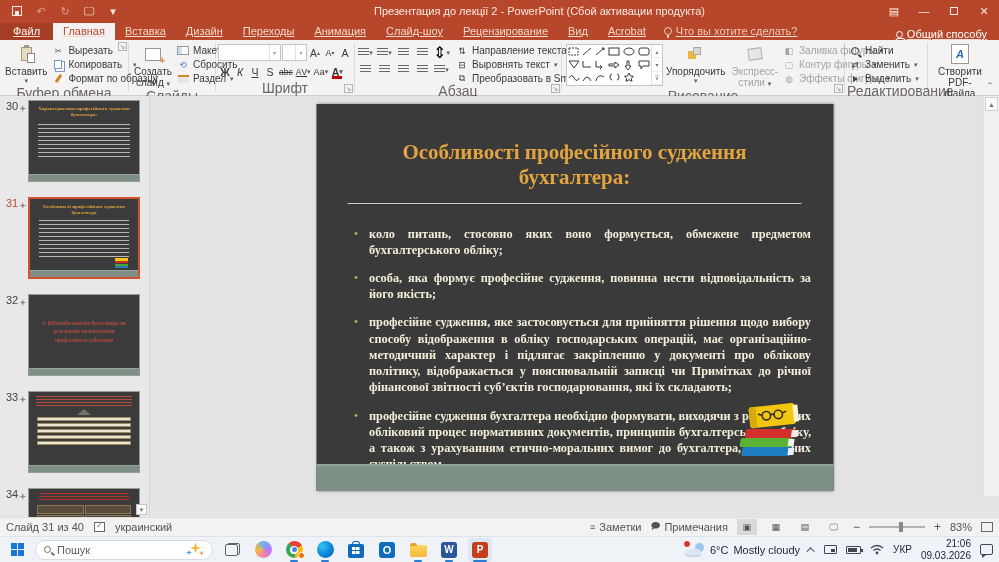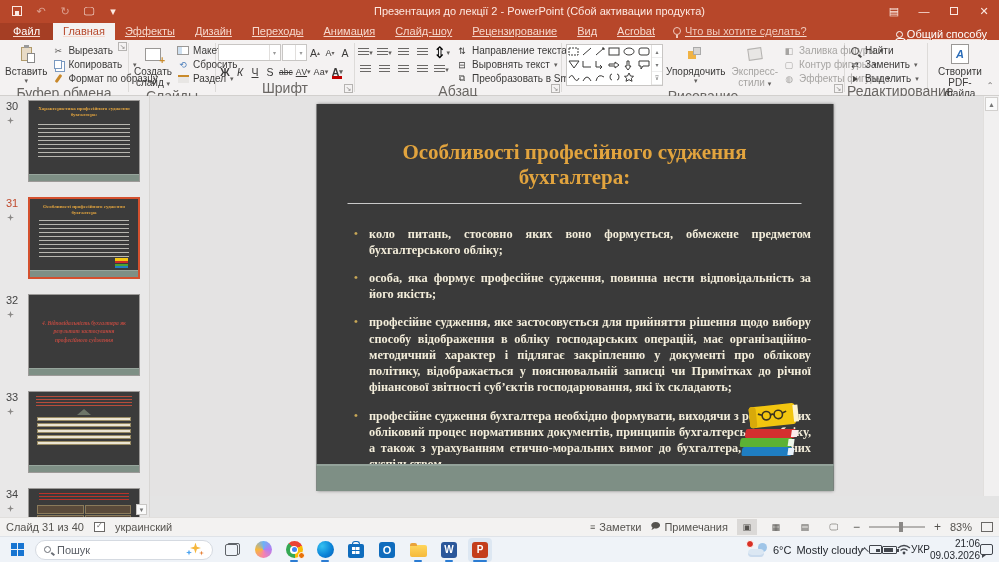--- a/index.html
+++ b/index.html
@@ -75,21 +75,21 @@
   .lens:after { content:""; position:absolute; left:6px; top:7px; width:4px; height:1.5px; background:#4a4846; transform:rotate(40deg); }
   .cursor-tri { width:0; height:0; border-left:5px solid #4a4846; border-top:3px solid transparent; border-bottom:3px solid transparent; }
   .pdf-glyph { width:18px; height:20px; background:#fff; border:1px solid #9a9896; position:relative; }
   .pdf-glyph:after { content:"A"; position:absolute; left:4px; top:3px; color:#2b6cb8; font-size:11px; font-weight:bold; font-style:italic; }
   .ribbon-collapse { position:absolute; right:4px; bottom:4px; width:10px; height:10px; color:#605e5c; font-size:8px; line-height:10px; text-align:center; }
 
   
   .content { height:421px; display:flex; }
   .thumbpanel { width:150px; background:#e9e8e8; position:relative; overflow:hidden; border-right:1px solid #d8d6d4; }
   .thumbrow { display:flex; margin:0 0 15px 4px; }
-  .thumbrow .numcol { width:24px; display:flex; flex-direction:column; align-items:flex-start; padding:0 0 0 2px; }
+  .thumbrow .numcol { width:24px; display:flex; align-items:flex-start; padding:0 0 0 2px; }
   .numcol .num { font-size:11px; color:#444; }
   .anim-star { width:7px; height:7px; margin-top:5px; margin-left:1px; background:#8a8886; clip-path:polygon(50% 0,62% 38%,100% 50%,62% 62%,50% 100%,38% 62%,0 50%,38% 38%); }
   .thumb { width:112px; height:82px; background:#3b3b3b; border:1px solid #9c9a98; position:relative; overflow:hidden; }
   .thumb.sel { border:2px solid #d4502e; }
   .tfooter { position:absolute; bottom:0; left:0; right:0; height:7px; background:#7e8f85; border-top:1px solid #97a59c; }
   .ttitle { font-family:"Liberation Serif",serif; font-weight:bold; font-size:5px; color:#e2a43e; text-align:center; padding:5px 8px 0; line-height:1.25; }
   .tbars { margin:4px 9px 0; background:repeating-linear-gradient(to bottom,rgba(215,213,205,.8) 0 1px,transparent 1px 4px); }
   .t32text { font-family:"Liberation Serif",serif; font-style:italic; font-weight:bold; font-size:5.5px; color:#bb4a41; text-align:center; padding:24px 10px 0; line-height:1.5; }
   .t33red { margin:4px 7px 0; height:12px; background:repeating-linear-gradient(to bottom,rgba(205,80,60,.85) 0 1px,transparent 1px 3px); }
   .t33tri { width:0; height:0; margin:1px auto 0; border-left:7px solid transparent; border-right:7px solid transparent; border-bottom:6px solid rgba(160,175,150,.5); }
@@ -158,21 +158,21 @@
   .chrome .badge { position:absolute; right:-2px; bottom:-1px; width:7px; height:7px; border-radius:50%; background:#e8710a; border:1px solid #fff; }
   .edge { width:17px; height:17px; border-radius:50%; background:radial-gradient(circle at 30% 30%,#35c1f1,#0b84d8 55%,#0a5bb5); }
   .store { width:16px; height:14px; background:#0f6cbd; border-radius:2px; position:relative; margin-top:2px; }
   .store:before { content:""; position:absolute; top:-3px; left:4px; width:6px; height:3px; border:1px solid #0f6cbd; border-bottom:none; border-radius:3px 3px 0 0; }
   .store:after { content:""; position:absolute; left:3.5px; top:3px; width:8px; height:7px; background:linear-gradient(#fff,#fff) left top/3.5px 3px no-repeat, linear-gradient(#fff,#fff) right top/3.5px 3px no-repeat, linear-gradient(#fff,#fff) left bottom/3.5px 3px no-repeat, linear-gradient(#fff,#fff) right bottom/3.5px 3px no-repeat; }
   .outlook { width:16px; height:16px; background:#0f6cbd; border-radius:3px; color:#fff; font-weight:bold; font-size:11px; display:flex; align-items:center; justify-content:center; }
   .folder { width:17px; height:12px; background:linear-gradient(#ffd65c,#f5b93c); border-radius:1px 2px 2px 2px; position:relative; margin-top:2px; }
   .folder:before { content:""; position:absolute; top:-2px; left:0; width:7px; height:3px; background:#e9a33b; border-radius:2px 2px 0 0; }
   .worddoc { width:16px; height:16px; background:#2b579a; border-radius:3px; color:#fff; font-weight:bold; font-size:10px; display:flex; align-items:center; justify-content:center; }
   .pptdoc { width:16px; height:16px; background:#c43e1c; border-radius:3px; color:#fff; font-weight:bold; font-size:10px; display:flex; align-items:center; justify-content:center; }
-  .tb-right { margin-left:auto; display:flex; align-items:center; font-size:11px; color:#1f2329; }
+  .tb-right { margin-left:auto; display:flex; align-items:center; gap:9px; font-size:11px; color:#1f2329; }
   .weather { display:flex; align-items:center; gap:5px; }
   .cloudic { position:relative; width:20px; height:14px; }
   .cloudic .sun { position:absolute; right:1px; top:0; width:9px; height:9px; border-radius:50%; background:#9fc5e8; }
   .cloudic .cl { position:absolute; left:0; bottom:0; width:16px; height:8px; background:#dbe7f3; border-radius:5px; box-shadow:0 -3px 0 -1px #c9daed inset; }
   .cloudic .wbadge { position:absolute; left:-2px; top:-3px; width:8px; height:8px; border-radius:50%; background:#d93025; border:1px solid #fff; }
   .chevup { width:6px; height:6px; border-left:1.5px solid #42464d; border-top:1.5px solid #42464d; transform:rotate(45deg) translateY(2px); }
   .castic { width:13px; height:9px; border:1.5px solid #42464d; border-radius:1px; position:relative; }
   .castic:after { content:""; position:absolute; right:1px; bottom:1px; width:4px; height:3px; background:#42464d; }
   .battic { width:15px; height:8px; border:1px solid #42464d; border-radius:1px; position:relative; }
   .battic:before { content:""; position:absolute; left:1px; top:1px; bottom:1px; width:9px; background:#42464d; }
@@ -202,21 +202,21 @@
     <span class="winbtn">
         <span class="restore-glyph"></span>
       </span>
     <span class="winbtn">✕</span>
   </div>
 </div>
 
 <div class="tabrow">
   <span class="tab file">Файл</span>
   <span class="tab active">Главная</span>
-  <span class="tab">Эффекты</span>
+  <span class="tab">Вставка</span>
   <span class="tab">Дизайн</span>
   <span class="tab">Переходы</span>
   <span class="tab">Анимация</span>
   <span class="tab">Слайд-шоу</span>
   <span class="tab">Рецензирование</span>
   <span class="tab">Вид</span>
   <span class="tab">Acrobat</span>
   <span class="tellme">
       <span class="bulb"></span>
       <span>Что вы хотите сделать?</span>

